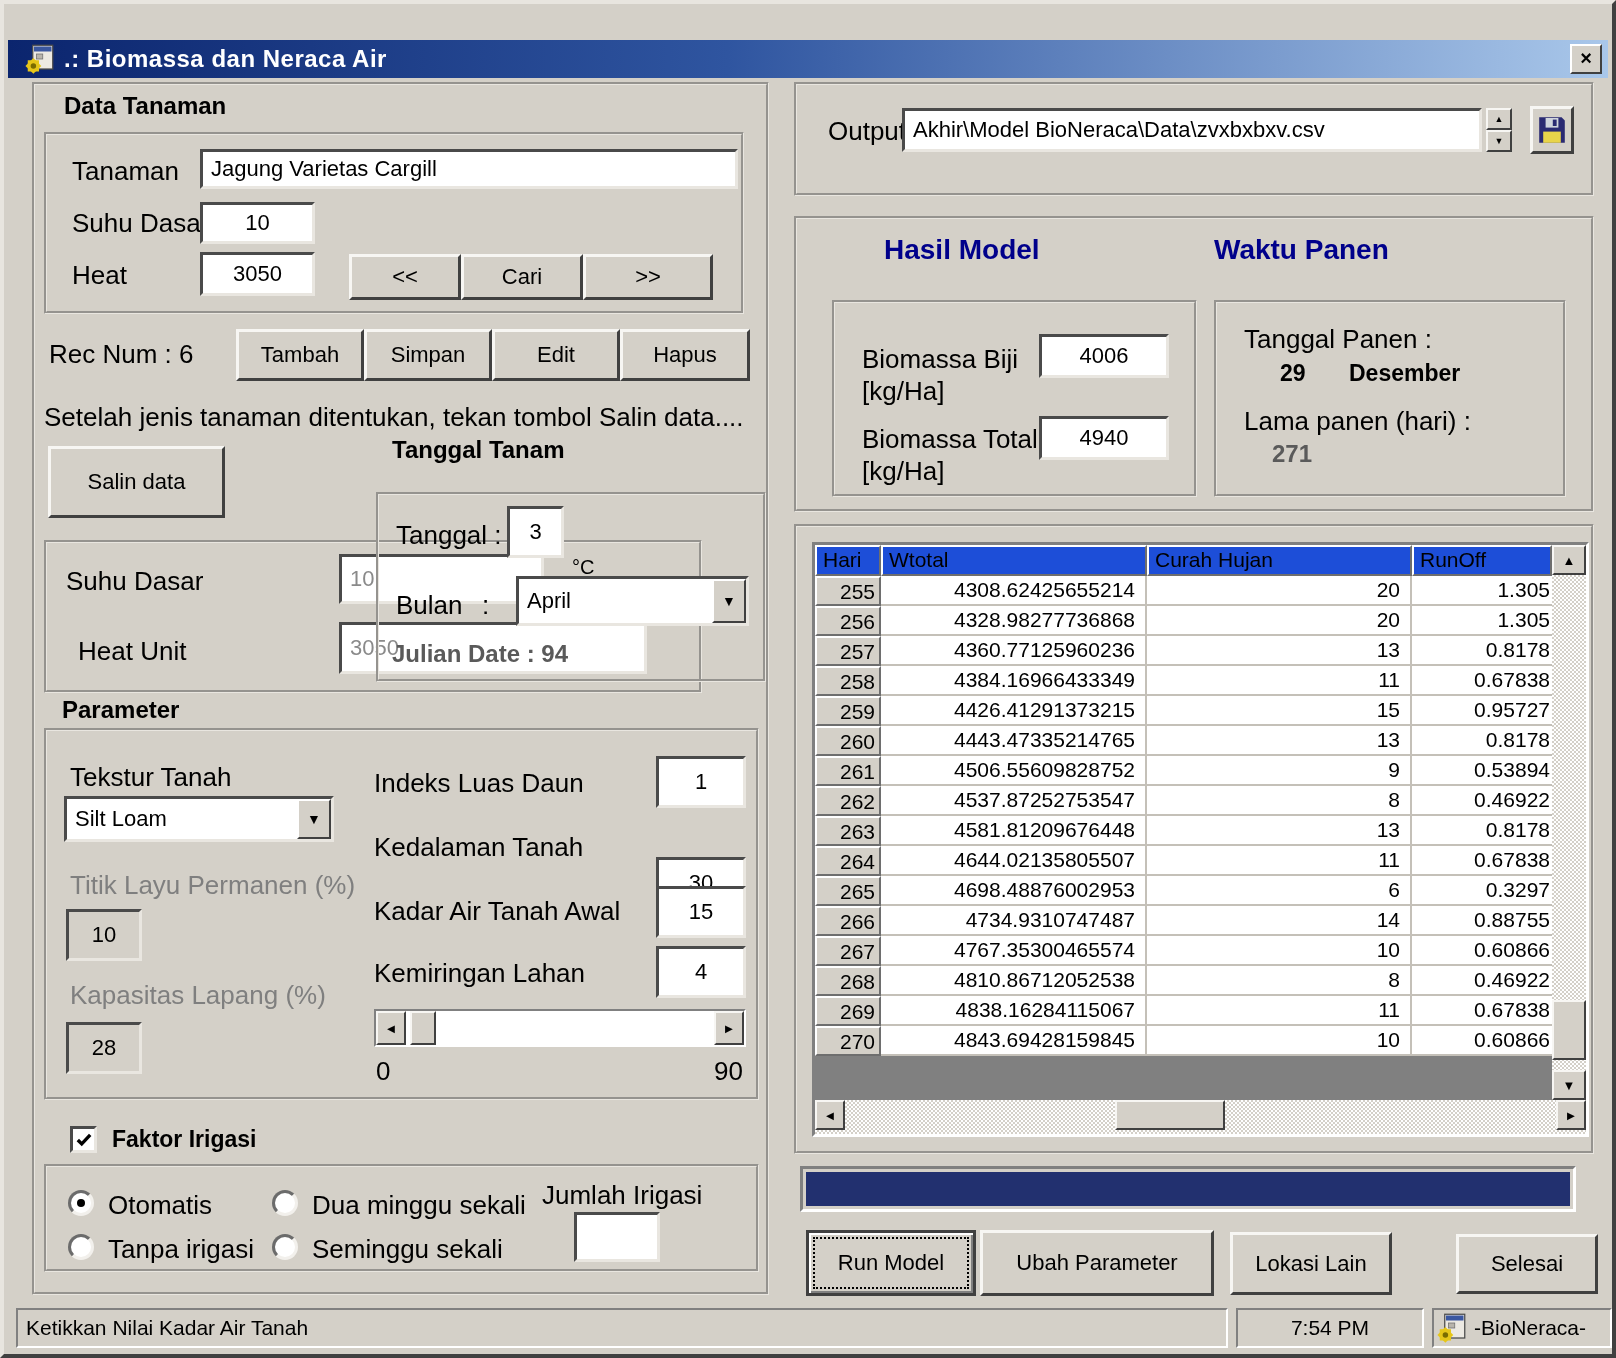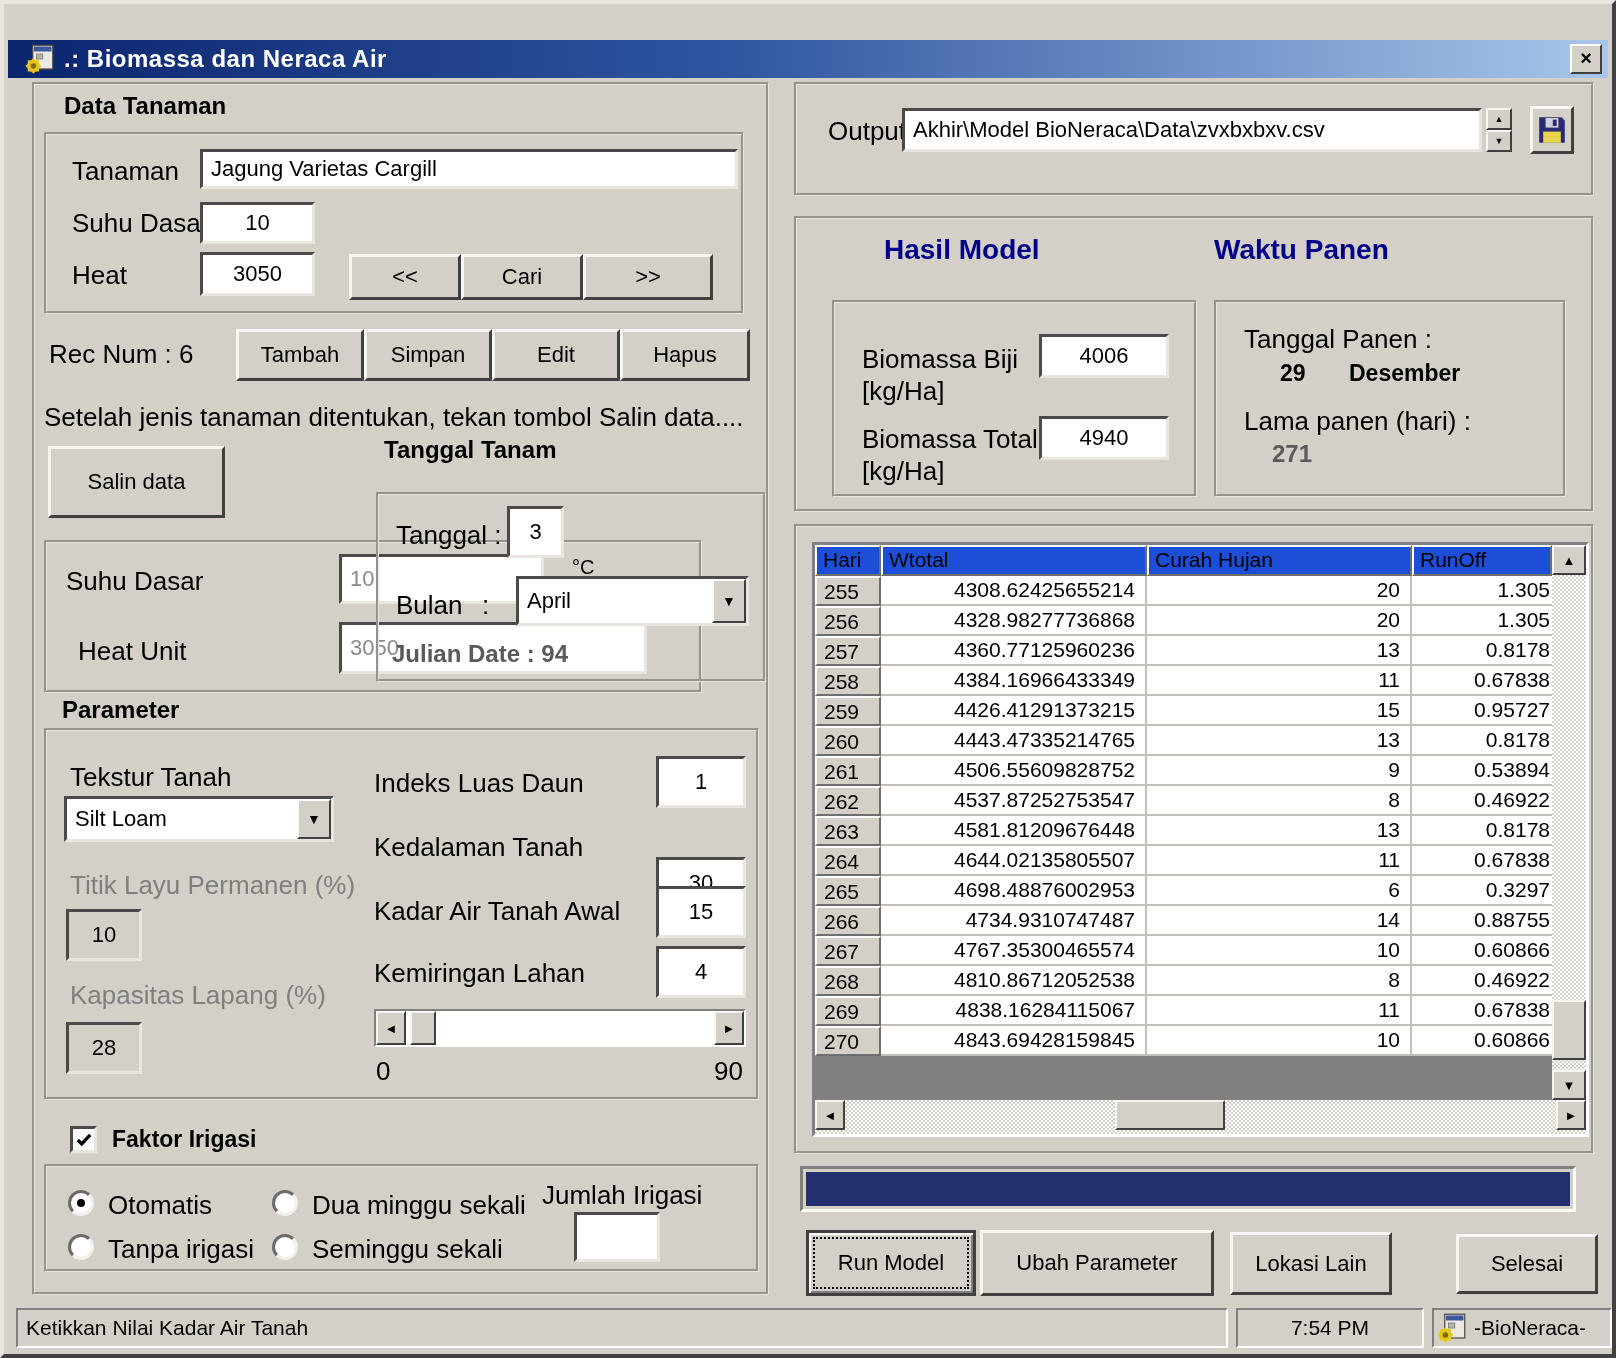--- a/index.html
+++ b/index.html
@@ -51,21 +51,21 @@
   
   .grid-wrap{position:absolute;left:808px;top:538px;width:777px;height:595px;
     background:#808080;border:3px solid;border-color:#808080 #fff #fff #808080;}
   .grid-inner{position:absolute;left:0;top:0;width:737px;height:589px;overflow:hidden;}
   .grid-header{display:flex;height:31px;}
   .ghcell{background:#1d4ed8;border:2px solid;border-color:#fff #6e6e6e #6e6e6e #fff;
     font-size:21px;line-height:26px;padding-left:6px;overflow:hidden;white-space:nowrap;}
   .grid-row{display:flex;height:30px;}
   .gcell{font-size:21px;line-height:27px;white-space:nowrap;overflow:hidden;}
   .c-hari{width:66px;background:#d4d0c8;border:2px solid;border-color:#fff #6e6e6e #6e6e6e #fff;
-    text-align:right;padding-right:20px;}
+    text-align:right;padding-right:4px;}
   .c-wtotal{width:266px;background:#fff;border-right:2px solid #c4c0b8;border-bottom:2px solid #c4c0b8;text-align:right;padding-right:10px;}
   .c-curah{width:265px;background:#fff;border-right:2px solid #c4c0b8;border-bottom:2px solid #c4c0b8;text-align:right;padding-right:10px;}
   .c-runoff{width:140px;background:#fff;border-bottom:2px solid #c4c0b8;text-align:right;padding-right:2px;}
   .vscroll{position:absolute;right:0;top:0;width:34px;height:555px;}
   .hscroll{position:absolute;left:0;bottom:0;width:771px;height:34px;}
   .statusbar{position:absolute;left:4px;top:1296px;width:1600px;height:54px;background:#d4d0c8;}
   .spanel{position:absolute;height:40px;top:8px;border:2px solid;border-color:#808080 #fff #fff #808080;
     font-size:21px;display:flex;align-items:center;}
   .thumb{position:absolute;background:#d4d0c8;border:2px solid;border-color:#f7f6f3 #404040 #404040 #f7f6f3;}
 </style>
@@ -116,21 +116,21 @@
   <div class="lbl" style="left:40px;top:398px;">Setelah jenis tanaman ditentukan, tekan tombol Salin data....</div>
   <div class="btn" style="left:44px;top:442px;width:177px;height:72px;">Salin data</div>
 
   <div class="frame" style="left:40px;top:536px;width:658px;height:153px;"></div>
   <div class="lbl" style="left:62px;top:562px;">Suhu Dasar</div>
   <input class="tb disabled" style="left: 335px; top: 550px; width: 205px; height: 50px;" value="10">
   <div class="lbl" style="left:568px;top:552px;font-size:20px;">°C</div>
   <div class="lbl" style="left:62px;top:632px;margin-left:12px;">Heat Unit</div>
   <input class="tb disabled" style="left: 335px; top: 618px; width: 308px; height: 52px;" value="3050">
 
-  <div class="lbl bold" style="left:380px;top:432px;font-size:24px;">Tanggal Tanam</div>
+  <div class="lbl bold" style="left:388px;top:432px;font-size:24px;">Tanggal Tanam</div>
   <div class="frame" style="left:372px;top:488px;width:390px;height:190px;"></div>
   <div class="lbl" style="left:392px;top:516px;">Tanggal  :</div>
   <input class="tb center" style="left: 503px; top: 502px; width: 57px; height: 52px;" value="3">
   <div class="lbl" style="left:392px;top:586px;">Bulan</div>
   <div class="lbl" style="left:478px;top:586px;">:</div>
   <div class="combo" style="left:512px;top:572px;width:233px;height:50px;">
     <span class="ctext">April</span>
     <span class="cbtn">
         <span>▼</span>
       </span>

